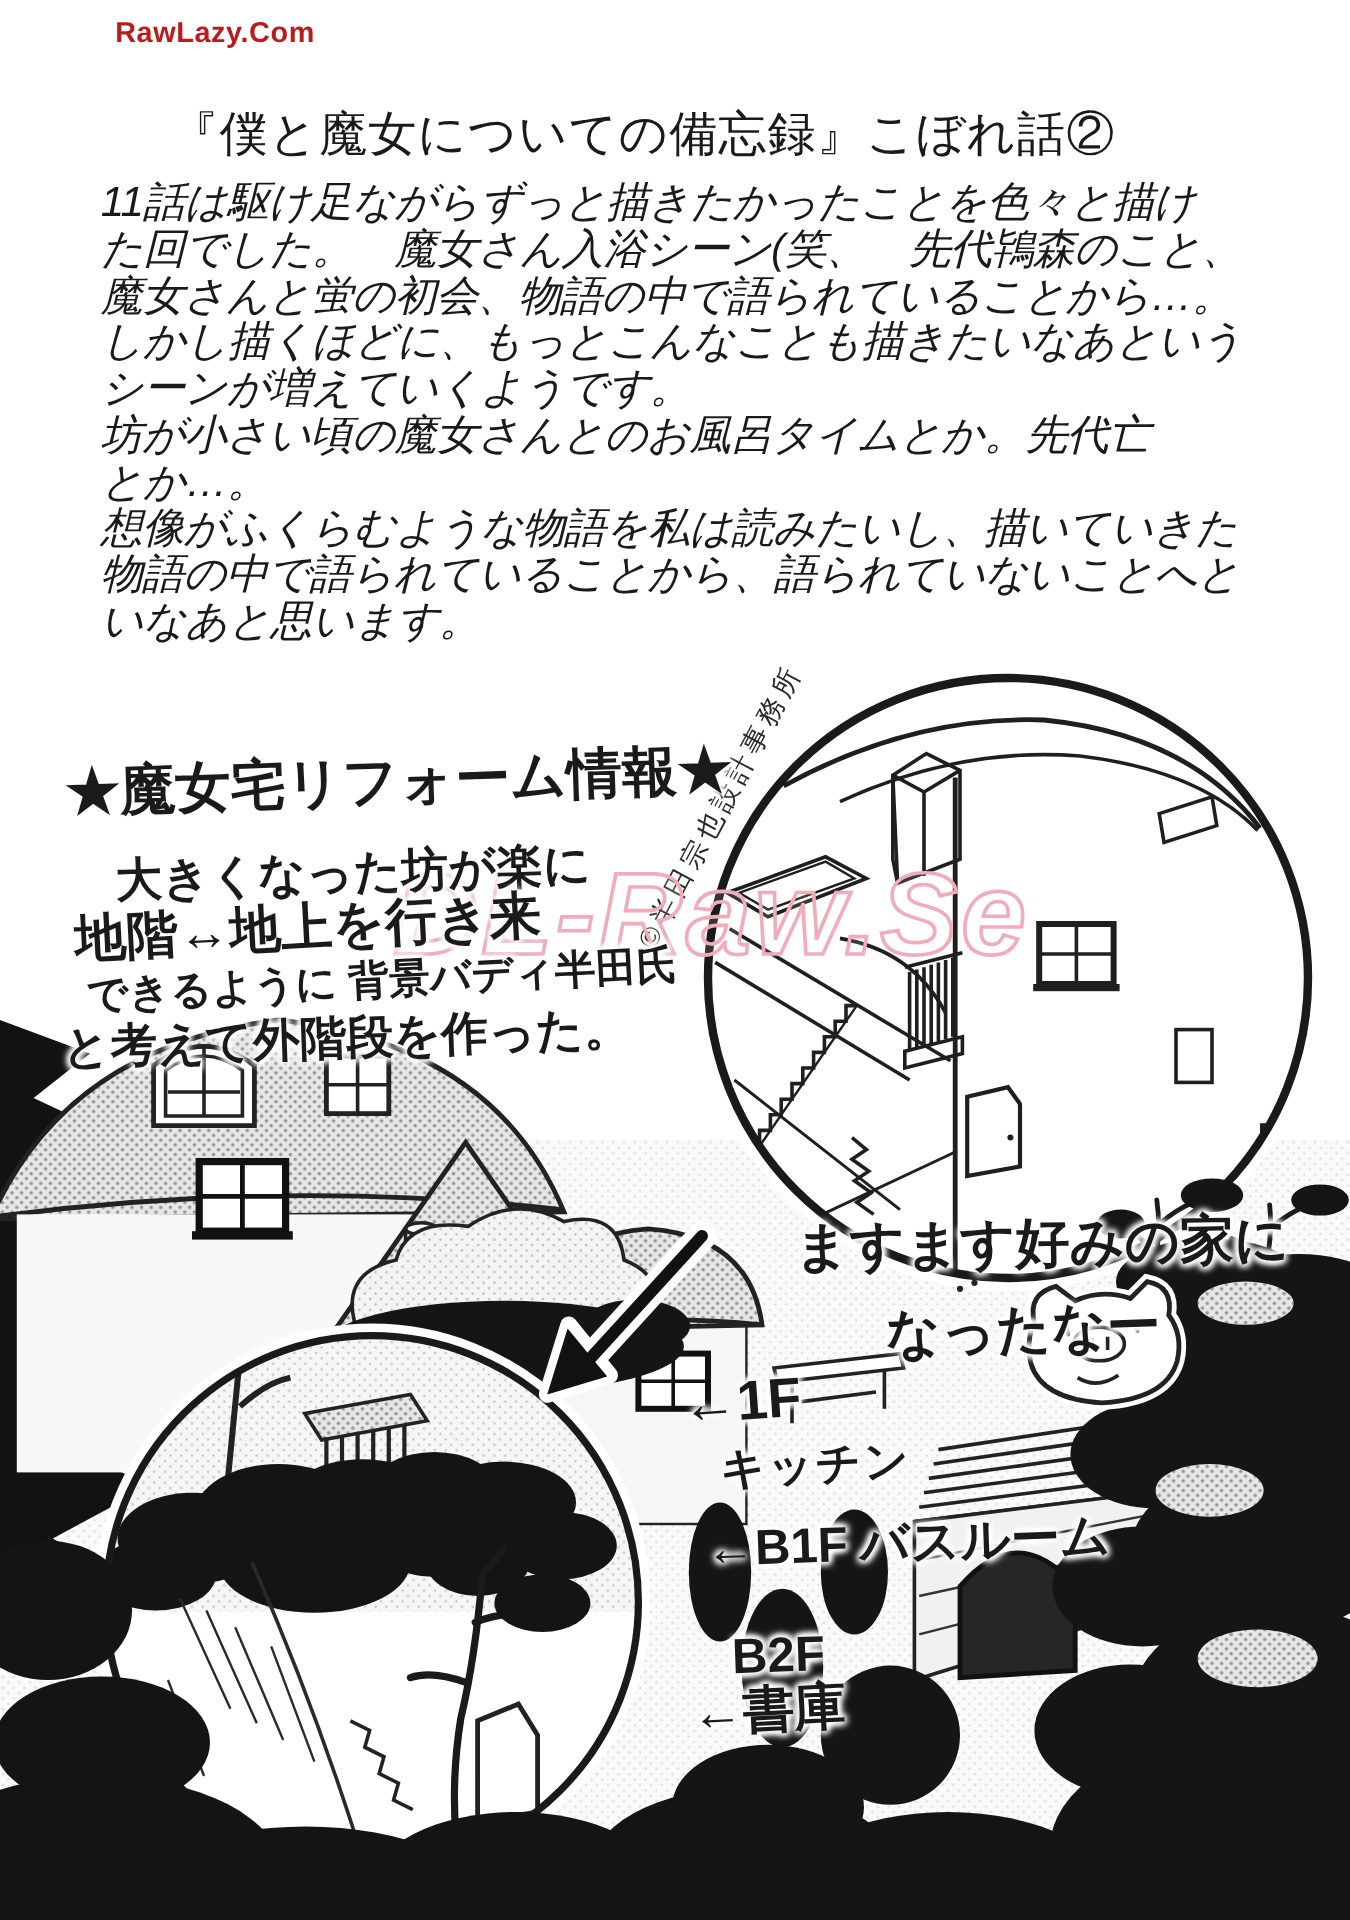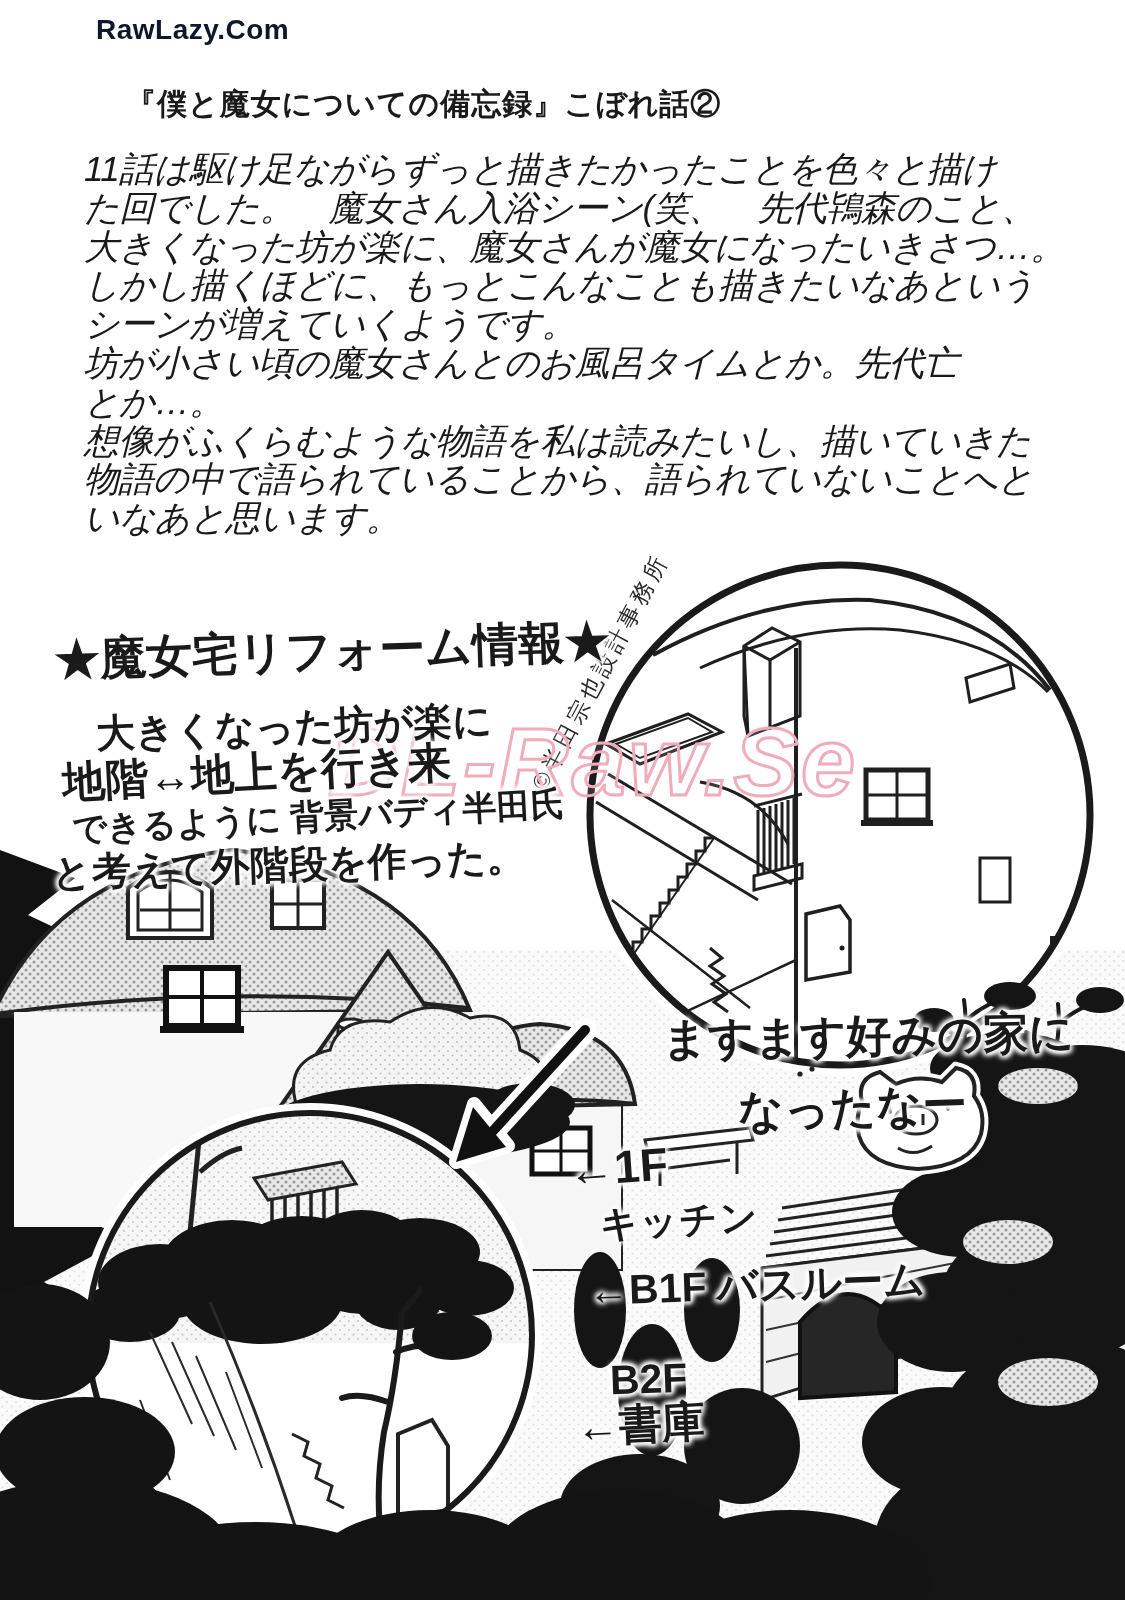--- a/index.html
+++ b/index.html
@@ -1,20 +1,20 @@
 <!DOCTYPE html>
 <html><head>
 <meta charset="utf-8">
 <style>
   html,body{margin:0;padding:0;background:#888;}
   .page{position:relative;width:1125px;height:1600px;background:#ffffff;overflow:hidden;
         font-family:"Liberation Sans", sans-serif;color:#1a1a1a;margin:0 auto;}
   .abs{position:absolute;}
-  .wm-top{left:96px;top:14px;font-size:28px;font-weight:bold;letter-spacing:0.5px;color:#0f172a;}
-  .title{left:126px;top:84px;font-size:30px;letter-spacing:1px;font-weight:700;white-space:nowrap;}
+  .wm-top{left:96px;top:14px;font-size:24px;font-weight:bold;letter-spacing:0.5px;color:#b91c1c;}
+  .title{left:142px;top:84px;font-size:40px;letter-spacing:1px;font-weight:400;white-space:nowrap;}
   .essay{left:84px;top:150px;width:990px;font-size:35px;line-height:38.8px;letter-spacing:-0.5px;}
   .essay div{white-space:nowrap;font-style:italic;}
   .hw{font-weight:600;white-space:nowrap;
       text-shadow:0 0 5px #fff,0 0 9px #fff,2px 2px 5px #fff,-2px -2px 5px #fff,2px -2px 5px #fff,-2px 2px 5px #fff;}
   .reform-header{left:54px;top:620px;font-size:46px;letter-spacing:0px;transform:rotate(-2deg);}
   .note1{left:96px;top:700px;font-size:39px;transform:rotate(-2deg);}
   .note2{left:62px;top:744px;font-size:43px;transform:rotate(-3deg);}
   .note3{left:72px;top:794px;font-size:34px;transform:rotate(-3deg);}
   .note4{left:52px;top:838px;font-size:39px;transform:rotate(-2deg);}
   .wm-mid{left:328px;top:706px;font-size:97px;font-weight:bold;letter-spacing:3px;
@@ -272,21 +272,21 @@
     </g>
   </svg>
 
   <div class="abs wm-top">RawLazy.Com</div>
 
   <div class="abs title">『僕と魔女についての備忘録』こぼれ話②</div>
 
   <div class="abs essay">
     <div>11話は駆け足ながらずっと描きたかったことを色々と描け</div>
     <div>た回でした。　魔女さん入浴シーン(笑、　先代鴇森のこと、</div>
-    <div>大きくなった坊が楽に、魔女さんが魔女になったいきさつ…。</div>
+    <div>魔女さんと蛍の初会、物語の中で語られていることから…。</div>
     <div>しかし描くほどに、もっとこんなことも描きたいなあという</div>
     <div>シーンが増えていくようです。</div>
     <div>坊が小さい頃の魔女さんとのお風呂タイムとか。先代亡</div>
     <div>とか…。</div>
     <div>想像がふくらむような物語を私は読みたいし、描いていきた</div>
     <div>物語の中で語られていることから、語られていないことへと</div>
     <div>いなあと思います。</div>
   </div>
 
   <div class="abs hw reform-header txt-layer">★魔女宅リフォーム情報★</div>

